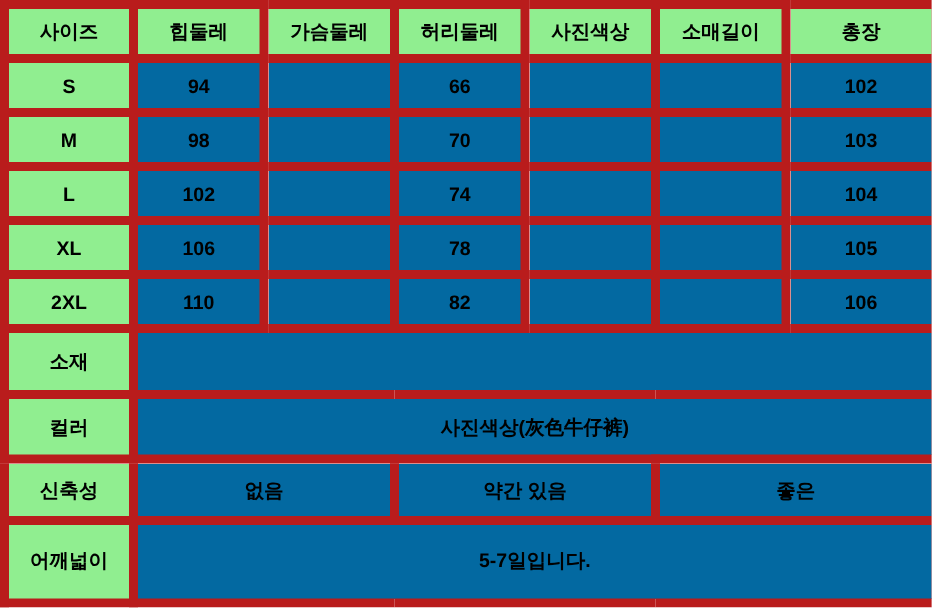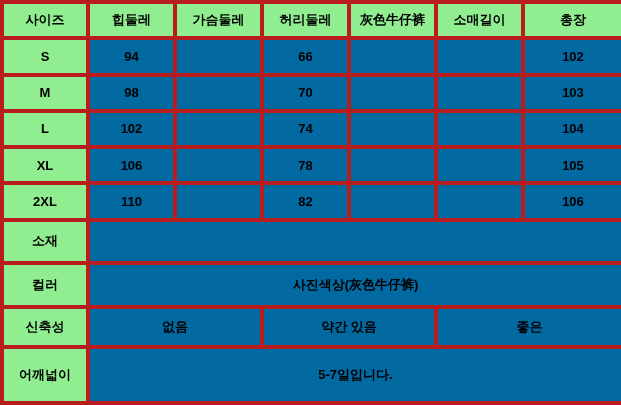--- a/index.html
+++ b/index.html
@@ -13,21 +13,21 @@
     font-family: "Liberation Sans", sans-serif;
   }
   #sizetable {
     border-collapse: collapse;
     table-layout: fixed;
     width: 621px;
     height: 405px;
     border: 1px solid #000000;
   }
   #sizetable td {
-    border: 4px solid #b91c1c;
+    border: 6px solid #b91c1c;
     text-align: center;
     vertical-align: middle;
     font-size: 13px;
     font-weight: bold;
     color: #000000;
     padding: 0;
     overflow: hidden;
     white-space: nowrap;
   }
   .hdr {
@@ -65,21 +65,21 @@
       <col class="c4">
       <col class="c5">
       <col class="c6">
   </colgroup>
   <tbody>
     <tr class="r-head">
       <td class="hdr">사이즈</td>
       <td class="hdr">힙둘레</td>
       <td class="hdr">가슴둘레</td>
       <td class="hdr">허리둘레</td>
-      <td class="hdr">灰色牛仔裤</td>
+      <td class="hdr">사진색상</td>
       <td class="hdr">소매길이</td>
       <td class="hdr">총장</td>
     </tr>
 
     <tr class="r-size">
       <td class="lbl">S</td>
       <td class="val">94</td>
       <td class="val"></td>
       <td class="val">66</td>
       <td class="val"></td>

